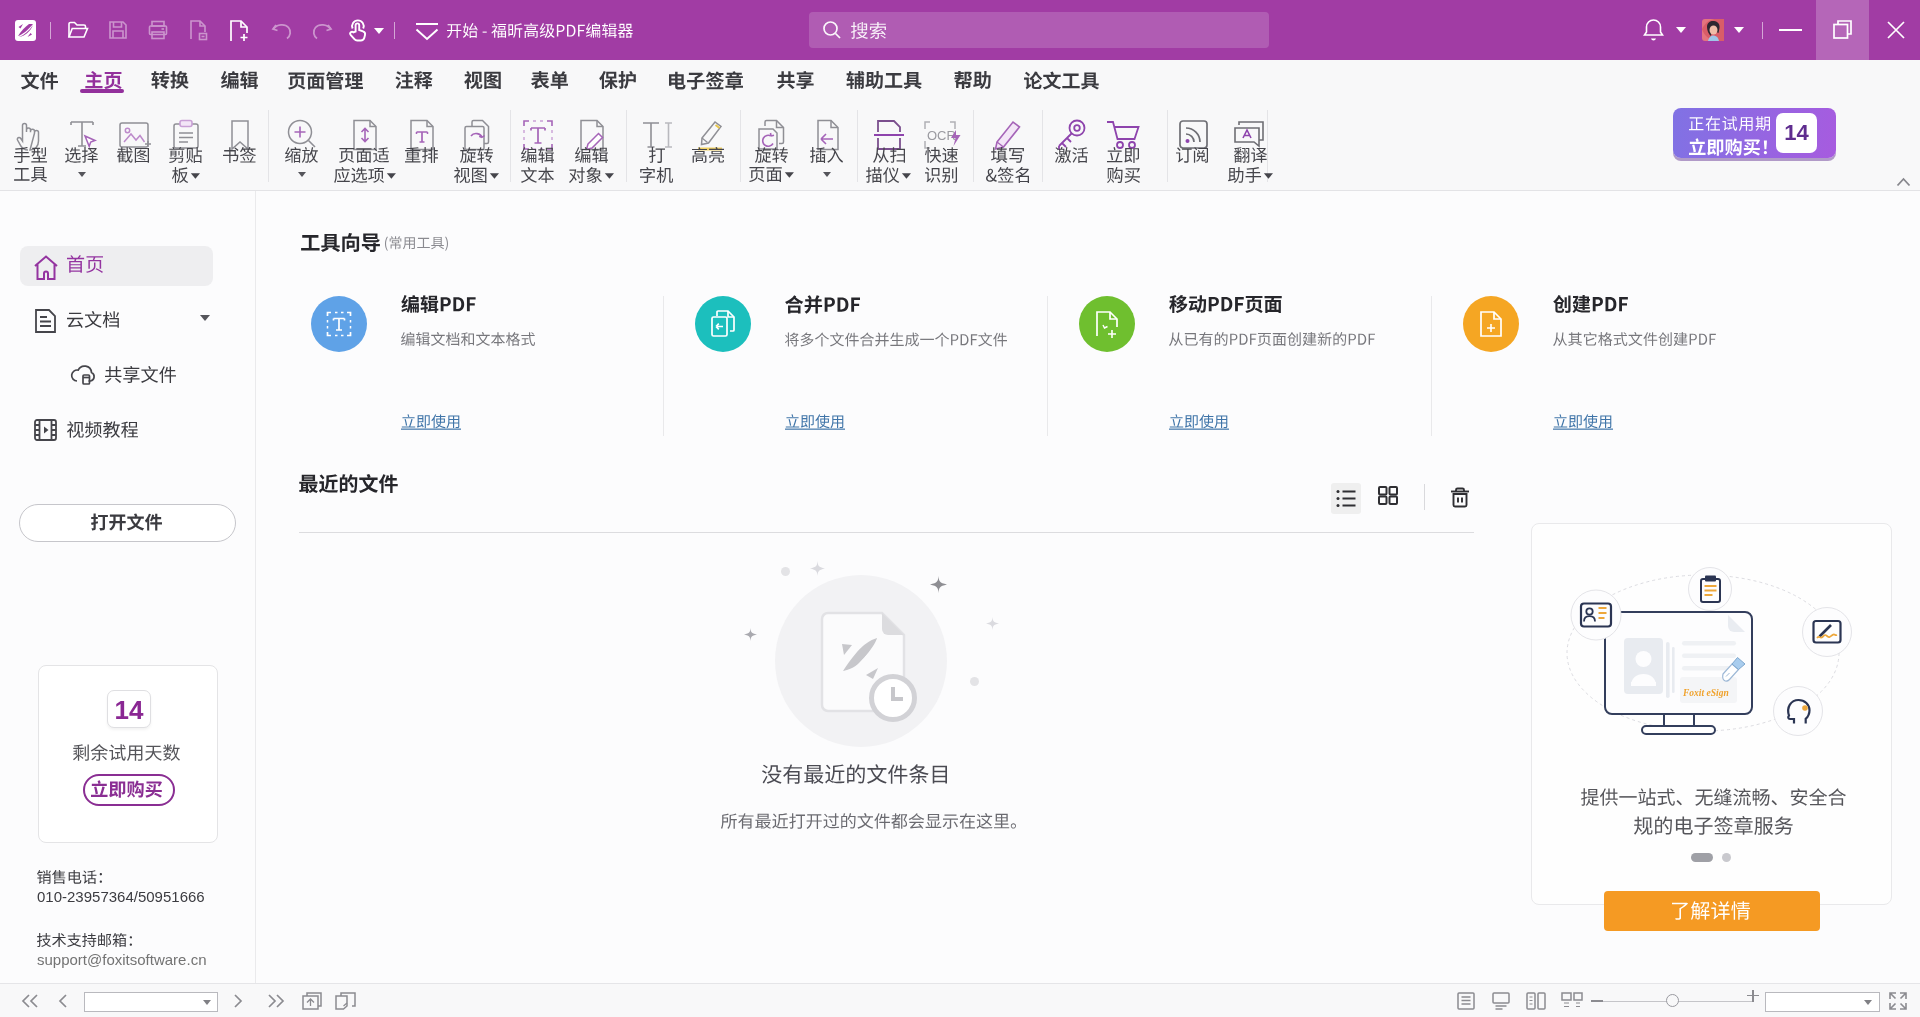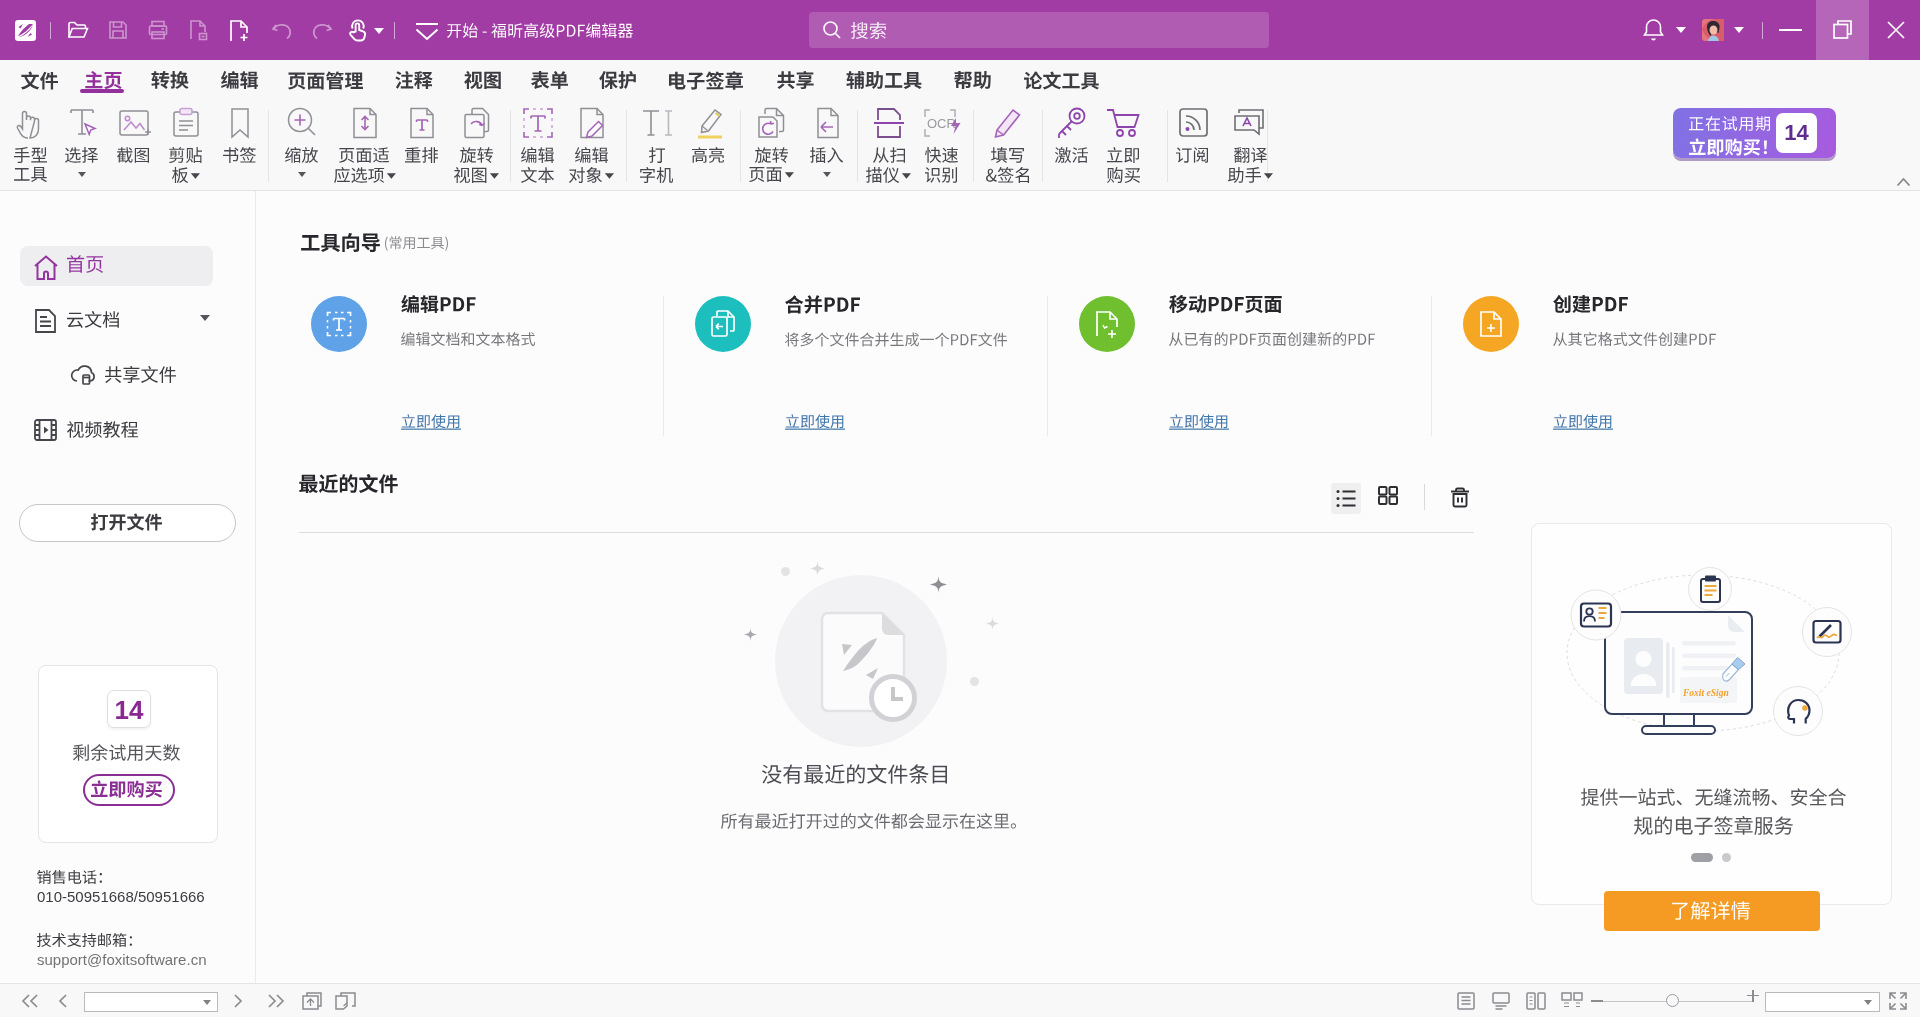--- a/index.html
+++ b/index.html
@@ -10,21 +10,21 @@
 #titlebar{position:absolute;left:0;top:0;width:1920px;height:60px;background:#A13CA4}
 #titlebar svg{position:absolute;top:18px}
 .tsep{position:absolute;top:22px;width:1px;height:17px;background:rgba(255,255,255,.55)}
 #searchbox{position:absolute;left:809px;top:12px;width:460px;height:36px;background:rgba(255,255,255,.17);border-radius:4px}
 #maxbtn{position:absolute;left:1816px;top:0;width:53px;height:60px;background:rgba(255,255,255,.22)}
 
 #tabs{position:absolute;left:0;top:60px;width:1920px;height:40px;background:#F8F8F9}
 #tabs .underline{position:absolute;left:80px;top:29px;width:44px;height:4px;border-radius:2px;background:#93309C}
 
 #ribbon{position:absolute;left:0;top:100px;width:1920px;height:91px;background:#F8F8F9;border-bottom:1px solid #E3E3E6}
-.rit{position:absolute;top:0;transform:translateX(-50%);text-align:right;width:90px}
+.rit{position:absolute;top:12px;transform:translateX(-50%);text-align:right;width:90px}
 .rit svg{display:block;margin:4px auto 0}
 .rsep{position:absolute;top:10px;width:1px;height:72px;background:#E4E4E7}
 #trial{position:absolute;left:1673px;top:8px;width:163px;height:50px;border-radius:8px;background:linear-gradient(100deg,#8072E4,#A75BDF);box-shadow:0 3px 0 rgba(90,40,140,.45)}
 #trial .dt{position:absolute;left:103px;top:5px;width:41px;height:40px;background:#fff;border-radius:7px;color:#5F2D8F;font-size:22px;font-weight:bold;text-align:center;line-height:40px}
 
 #sidebar{position:absolute;left:0;top:191px;width:256px;height:792px;background:#FCFCFD;border-right:1px solid #EAEAEC}
 #homebg{position:absolute;left:20px;top:55px;width:193px;height:40px;background:#EEEEF0;border-radius:8px}
 #openbtn{position:absolute;left:19px;top:313px;width:217px;height:38px;background:#fff;border:1.5px solid #C6C6CB;border-radius:19px;text-align:center;line-height:36px;font-size:19px;font-weight:bold;color:#3B3B40}
 #trialcard{position:absolute;left:38px;top:474px;width:180px;height:178px;border:1px solid #E4E4E6;border-radius:8px;background:#fff}
 #trialcard .num{position:absolute;left:68px;top:24px;width:44px;height:38px;border:1px solid #DFDFE2;border-radius:7px;background:#fff;box-shadow:0 2px 3px rgba(0,0,0,.05);color:#8A2793;font-size:26px;font-weight:bold;text-align:center;line-height:38px}
@@ -317,21 +317,21 @@
       <rect x="2" y="2" width="21" height="20" rx="2"></rect>
       <path d="M6.5 2 v20 M18.5 2 v20 M2 7 h4.5 M2 12 h4.5 M2 17 h4.5 M18.5 7 H23 M18.5 12 H23 M18.5 17 H23"></path>
       <path d="M11 8.5 l4.5 3.5 -4.5 3.5 z" fill="#45454B" stroke="none"></path>
     </svg>
  <div id="openbtn"></div>
  <div id="trialcard">
    <div class="num">14</div>
 
    <div class="buy"></div>
  </div>
- <div class="sbtxt" style="top:697px">010-50951668/50951666</div>
+ <div class="sbtxt" style="top:697px">010-23957364/50951666</div>
  <div class="sbtxt" style="top:760px;color:#737373">support@foxitsoftware.cn</div>
 </div>
 <div id="main">
  <div class="circ" style="left:54px;top:105px;background:#5FA2E7"><svg style="margin:14px" width="28" height="28" viewBox="0 0 28 28" fill="none" stroke="#fff">
         <path d="M6 2.5 h-3.5 v3.5 M22 2.5 h3.5 v3.5 M6 25.5 h-3.5 v-3.5 M22 25.5 h3.5 v-3.5" stroke-width="1.7"></path>
         <path d="M2.5 10 v2.5 M2.5 16 v2.5 M25.5 10 v2.5 M25.5 16 v2.5 M10 2.5 h2.5 M16 2.5 h2.5 M10 25.5 h2.5 M16 25.5 h2.5" stroke-width="1.5"></path>
         <path d="M8.5 8.5 h11 M14 8.5 v11.5 M8.5 8.5 v2 M19.5 8.5 v2 M11 20 h6" stroke-width="1.7"></path>
       </svg></div>
  <div class="circ" style="left:438px;top:105px;background:#1CBFBD"><svg style="margin:13px 14px" width="28" height="30" viewBox="0 0 28 30" fill="none" stroke="#fff" stroke-width="1.7">
         <path d="M8 7 V3 a1 1 0 0 1 1-1 h10 l6 6 v13 a1 1 0 0 1 -1 1 h-3"></path>

